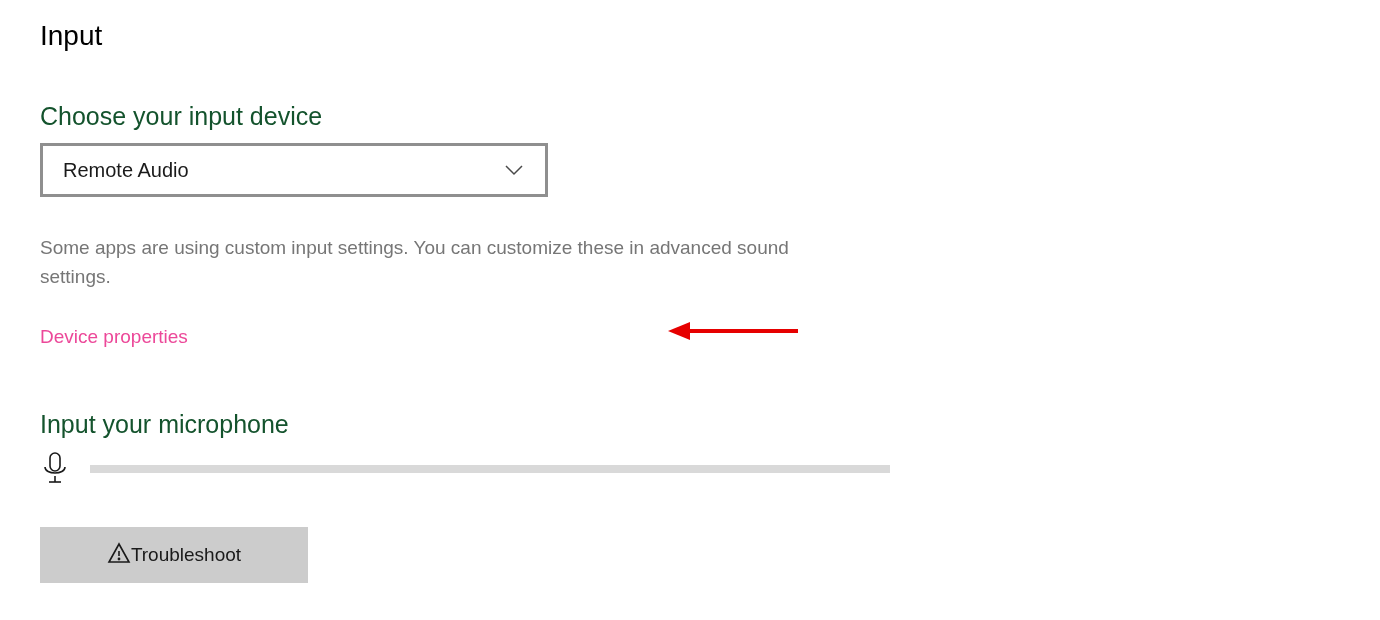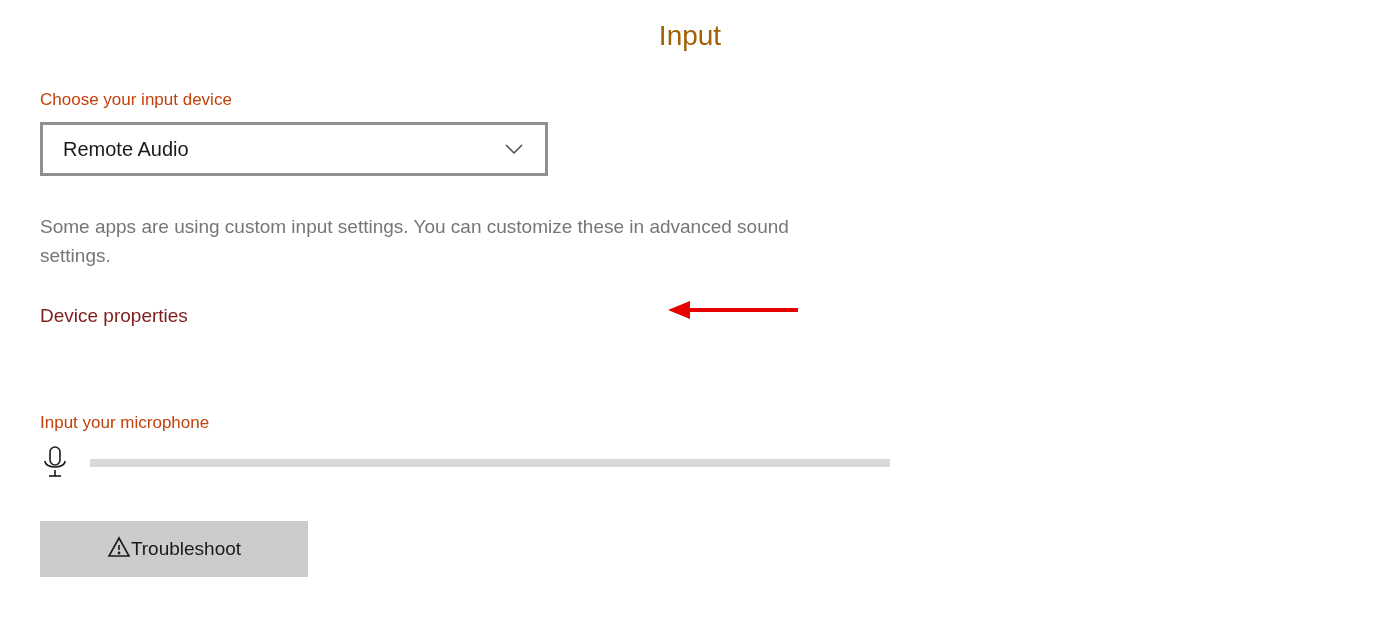--- a/index.html
+++ b/index.html
@@ -7,27 +7,26 @@
       width: 1380px;
       height: 620px;
       background: #ffffff;
       font-family: "Segoe UI", -apple-system, sans-serif;
       color: #000000;
       padding: 20px 40px;
     }
     .section-heading {
       font-size: 28px;
       font-weight: 400;
-      color: #a16207;
-      margin-bottom: 38px;
-      text-align: center;
+      color: #000000;
+      margin-bottom: 50px;
     }
     .field-label {
-      font-size: 17px;
-      color: #c2410c;
+      font-size: 25px;
+      color: #14532d;
       margin-bottom: 12px;
     }
     .dropdown {
       width: 508px;
       height: 54px;
       border: 3px solid #8f8f8f;
       background: #ffffff;
       display: flex;
       align-items: center;
       justify-content: space-between;
@@ -44,25 +43,25 @@
       align-items: center;
     }
     .helper-text {
       font-size: 19px;
       color: #767676;
       line-height: 1.55;
       max-width: 780px;
       margin-bottom: 34px;
     }
     .link {
-      color: #7f1d1d;
+      color: #ec4899;
       font-size: 19px;
       cursor: pointer;
       display: inline-block;
-      margin-bottom: 86px;
+      margin-bottom: 62px;
       text-align: right;
     }
     .mic-row {
       display: flex;
       align-items: center;
       gap: 20px;
       margin-bottom: 40px;
       margin-top: 8px;
     }
     .mic-icon {

